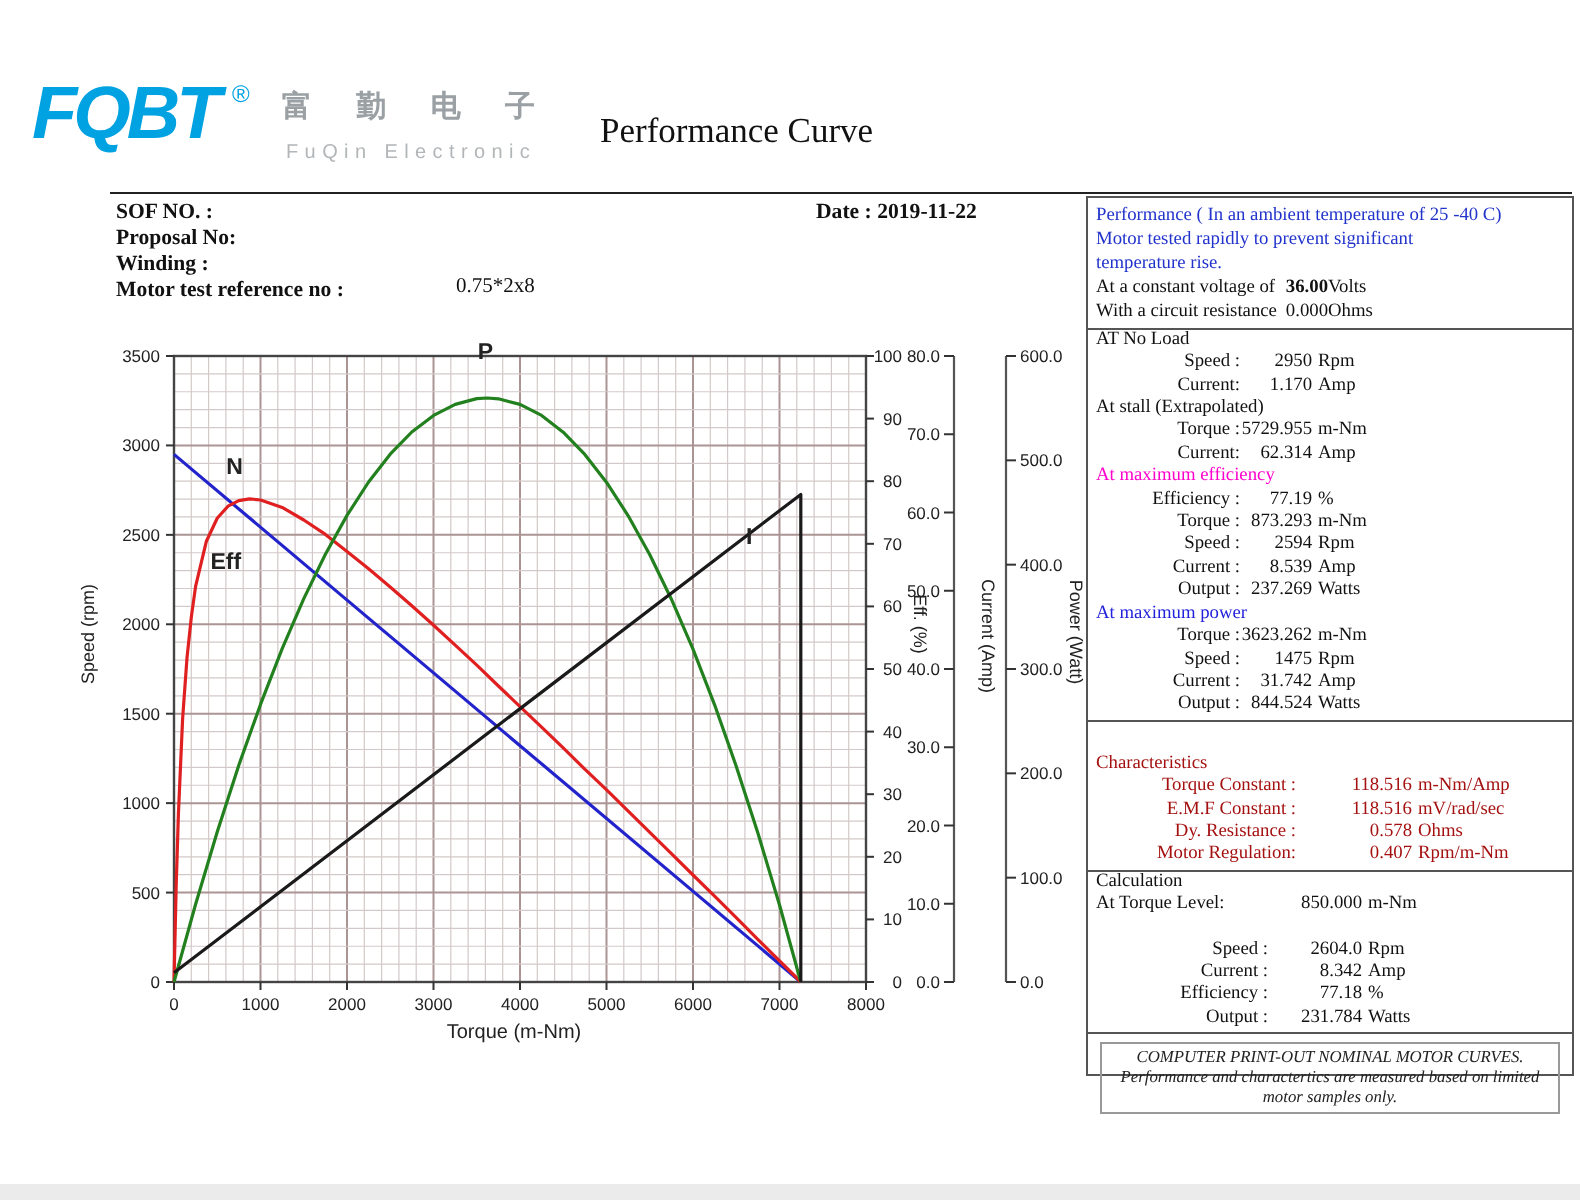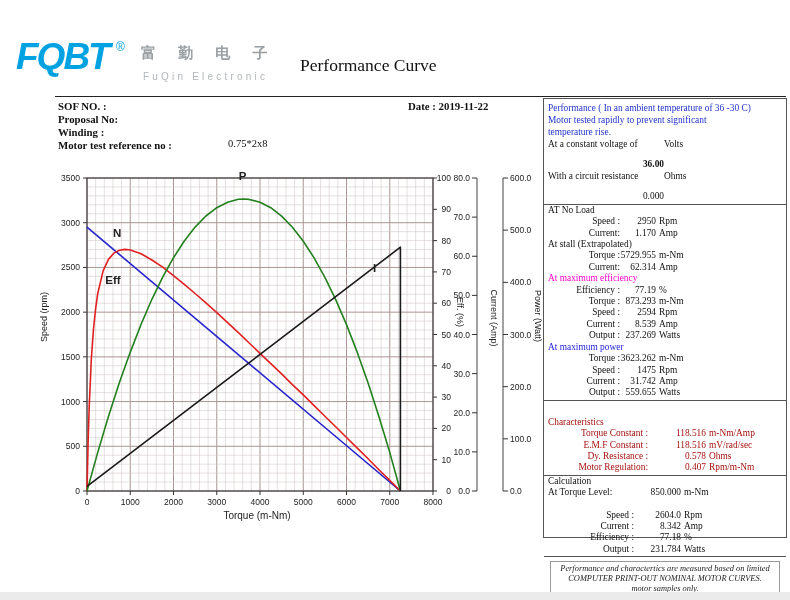--- a/index.html
+++ b/index.html
@@ -27,21 +27,21 @@
   #chart{left:0;top:150px;}
   #chart text{font-family:"Liberation Sans",sans-serif;fill:#222;}
 
   
   #panel{left:543px;top:98px;width:244px;height:440px;border:1px solid #555;
          background:#fff;box-sizing:border-box;font-size:9.4px;padding-top:3px;}
   .sep{border-top:1.8px solid #555;height:0;margin-top:1px;}
   .iline{color:#2233cc;line-height:12px;padding-left:4px;}
   .irow{display:flex;line-height:12.4px;padding-left:4px;}
   .irow .lbl{width:92px;}
-  .irow .val{width:24px;text-align:right;margin-top:20px;}
+  .irow .val{width:24px;text-align:right;}
   .irow .unit{}
   .bold{font-weight:bold;}
   .sheading{padding-left:4px;line-height:11.4px;}
   .prow{display:flex;line-height:11.4px;}
   .prow .lbl{width:76px;text-align:right;}
   .prow .val{width:36px;text-align:right;}
   .prow .unit{margin-left:3px;}
   #p-char{margin-top:16px;}
   #p-char .prow .lbl{width:104px;}
   #p-char .prow .val{width:58px;}
@@ -270,21 +270,21 @@
       <polyline points="87.0,341.0 88.1,292.5 89.2,257.1 91.3,209.5 93.5,178.9 95.7,158.2 97.8,143.2 103.2,120.6 108.6,109.1 114.0,103.1 119.4,100.3 124.8,99.4 130.3,100.0 141.1,103.7 151.9,110.0 162.7,117.2 173.5,125.7 184.3,134.4 195.1,143.5 205.9,152.9 216.8,162.6 227.6,172.6 238.4,182.6 249.2,193.0 260.0,203.3 270.8,213.6 281.6,223.9 292.4,234.6 303.3,244.9 314.1,255.6 324.9,266.2 335.7,276.8 346.5,287.5 357.3,298.1 368.1,308.8 378.9,319.7 389.8,330.4 400.4,341.0" fill="none" stroke="#e02020" stroke-width="1.6" stroke-linejoin="round"></polyline>
       <text x="112.95" y="134.42" font-size="11.5" fill="#e02020" font-weight="bold" text-anchor="middle">Eff</text>
       <polyline points="87.0,341.0 97.8,302.1 108.6,266.0 119.4,232.6 130.3,202.1 141.1,174.3 151.9,149.3 162.7,127.1 173.5,107.7 184.3,91.0 195.1,77.1 205.9,66.0 216.8,57.7 227.6,52.2 238.4,49.3 243.7,49.0 249.2,49.4 260.0,52.2 270.8,57.7 281.6,66.1 292.4,77.2 303.3,91.2 314.1,107.9 324.9,127.4 335.7,149.6 346.5,174.6 357.3,202.4 368.1,233.1 378.9,266.4 389.8,302.6 400.4,341.0" fill="none" stroke="#23801e" stroke-width="1.6" stroke-linejoin="round"></polyline>
       <text x="242.70000000000002" y="29.564999999999998" font-size="11.5" fill="#23801e" font-weight="bold" text-anchor="middle">P</text>
       <polyline points="87.0,336.4 400.4,97.2 400.4,341.0" fill="none" stroke="#1a1a1a" stroke-width="1.6" stroke-linejoin="round"></polyline>
       <text x="374.6125" y="121.9" font-size="11.5" fill="#1a1a1a" font-weight="bold" text-anchor="middle">I</text>
     </svg>
 
   <div class="abs" id="panel">
     <div id="p-intro">
-        <div class="iline">Performance ( In an ambient temperature of 36 -30 C)</div>
+        <div class="iline">Performance ( In an ambient temperature of 25 -40 C)</div>
         <div class="iline">Motor tested rapidly to prevent significant</div>
         <div class="iline">temperature rise.</div>
         <div class="irow">
           <span class="lbl">At  a  constant  voltage of</span>
           <span class="val bold">36.00</span>
           <span class="unit">Volts</span>
         </div>
         <div class="irow">
           <span class="lbl">With a circuit resistance</span>
           <span class="val">0.000</span>
@@ -352,21 +352,21 @@
           <span class="val">1475</span>
           <span class="unit">Rpm</span>
         </div>
         <div class="prow">
           <span class="lbl">Current :</span>
           <span class="val">31.742</span>
           <span class="unit">Amp</span>
         </div>
         <div class="prow">
           <span class="lbl">Output :</span>
-          <span class="val">559.655</span>
+          <span class="val">844.524</span>
           <span class="unit">Watts</span>
         </div>
       </div>
     <div class="sep"></div>
     <div id="p-char">
         <div class="sheading">Characteristics</div>
         <div class="prow">
           <span class="lbl">Torque Constant :</span>
           <span class="val">118.516</span>
           <span class="unit">m-Nm/Amp</span>
@@ -412,20 +412,20 @@
           <span class="unit">%</span>
         </div>
         <div class="prow">
           <span class="lbl">Output :</span>
           <span class="val">231.784</span>
           <span class="unit">Watts</span>
         </div>
       </div>
     <div class="sep"></div>
     <div id="p-footer">
+        <div>COMPUTER PRINT-OUT NOMINAL MOTOR CURVES.</div>
         <div>Performance and charactertics are measured based on limited</div>
-        <div>COMPUTER PRINT-OUT NOMINAL MOTOR CURVES.</div>
         <div>motor samples only.</div>
       </div>
   </div>
 
   <div class="abs" id="edge-bottom"></div>
 </div>
 
 </body></html>

